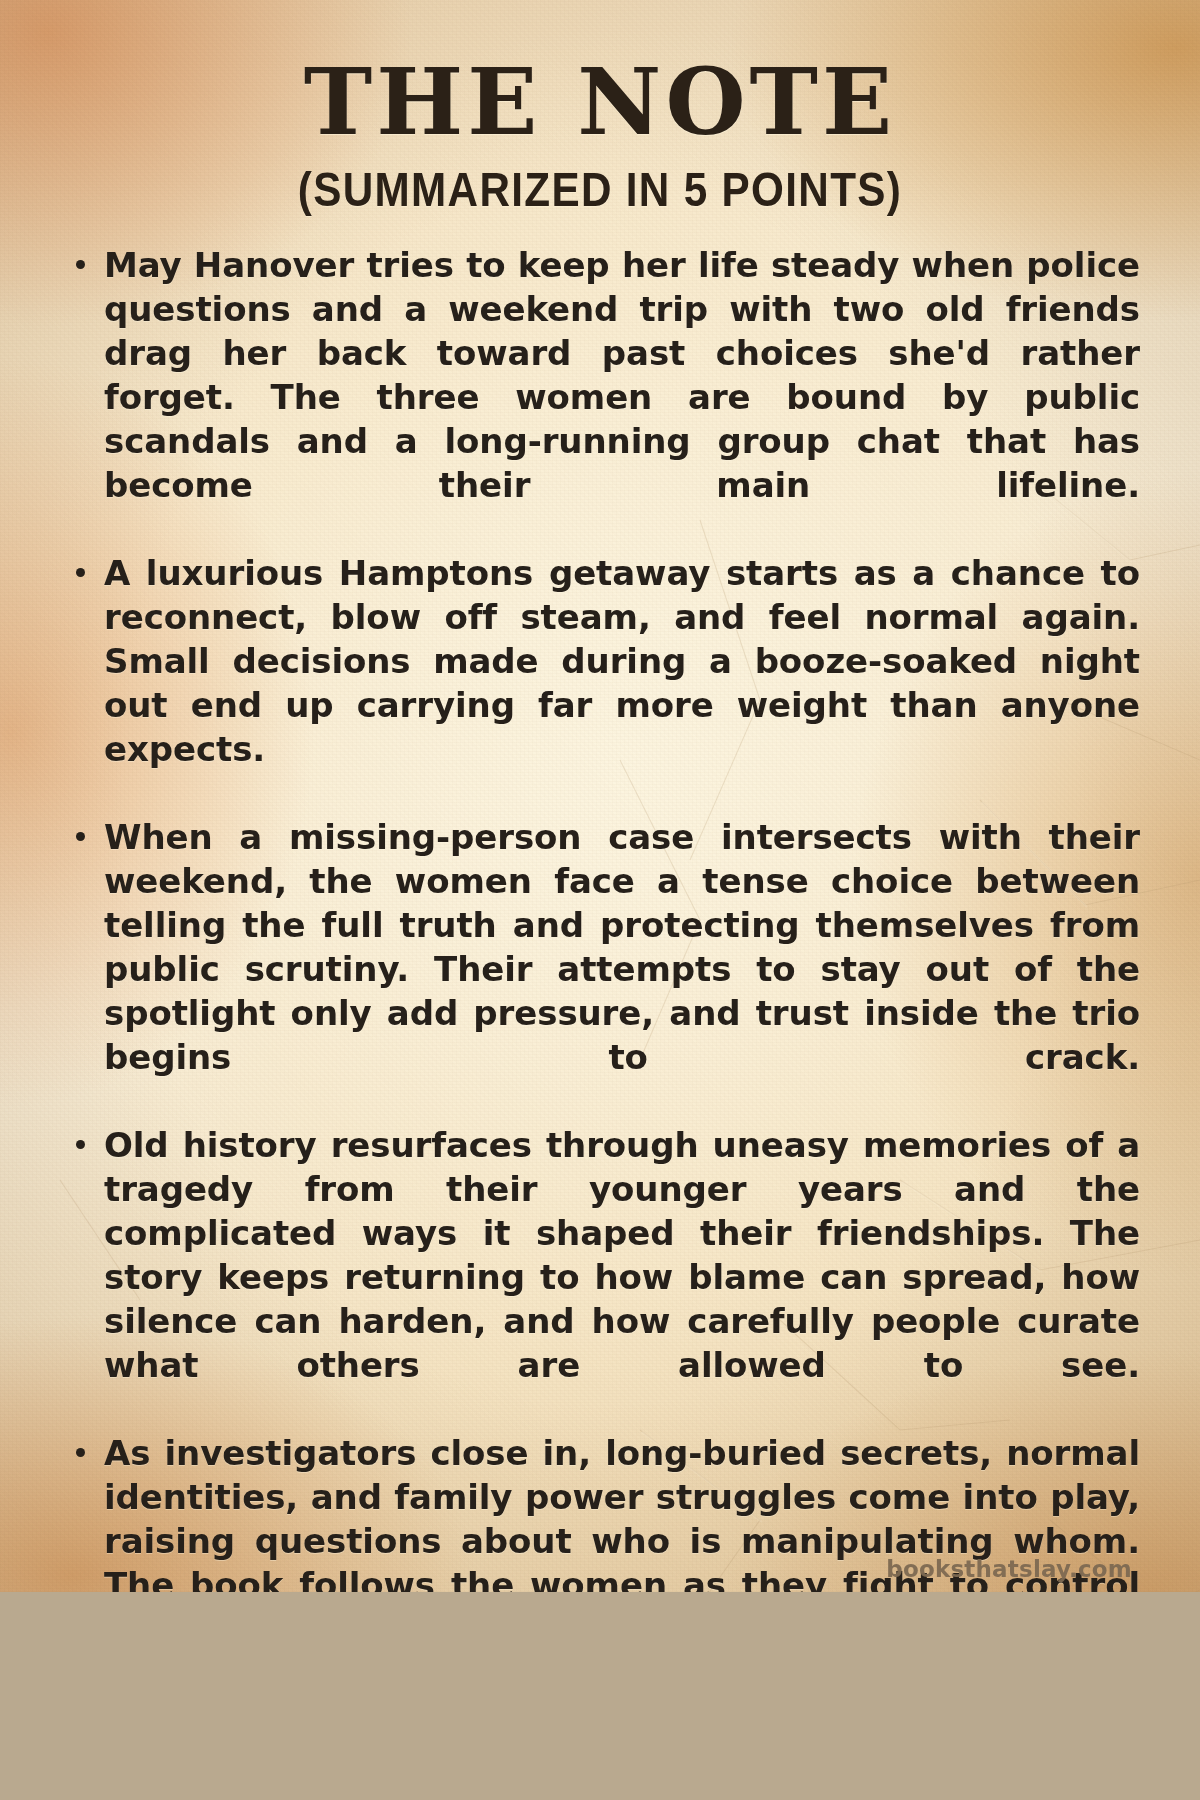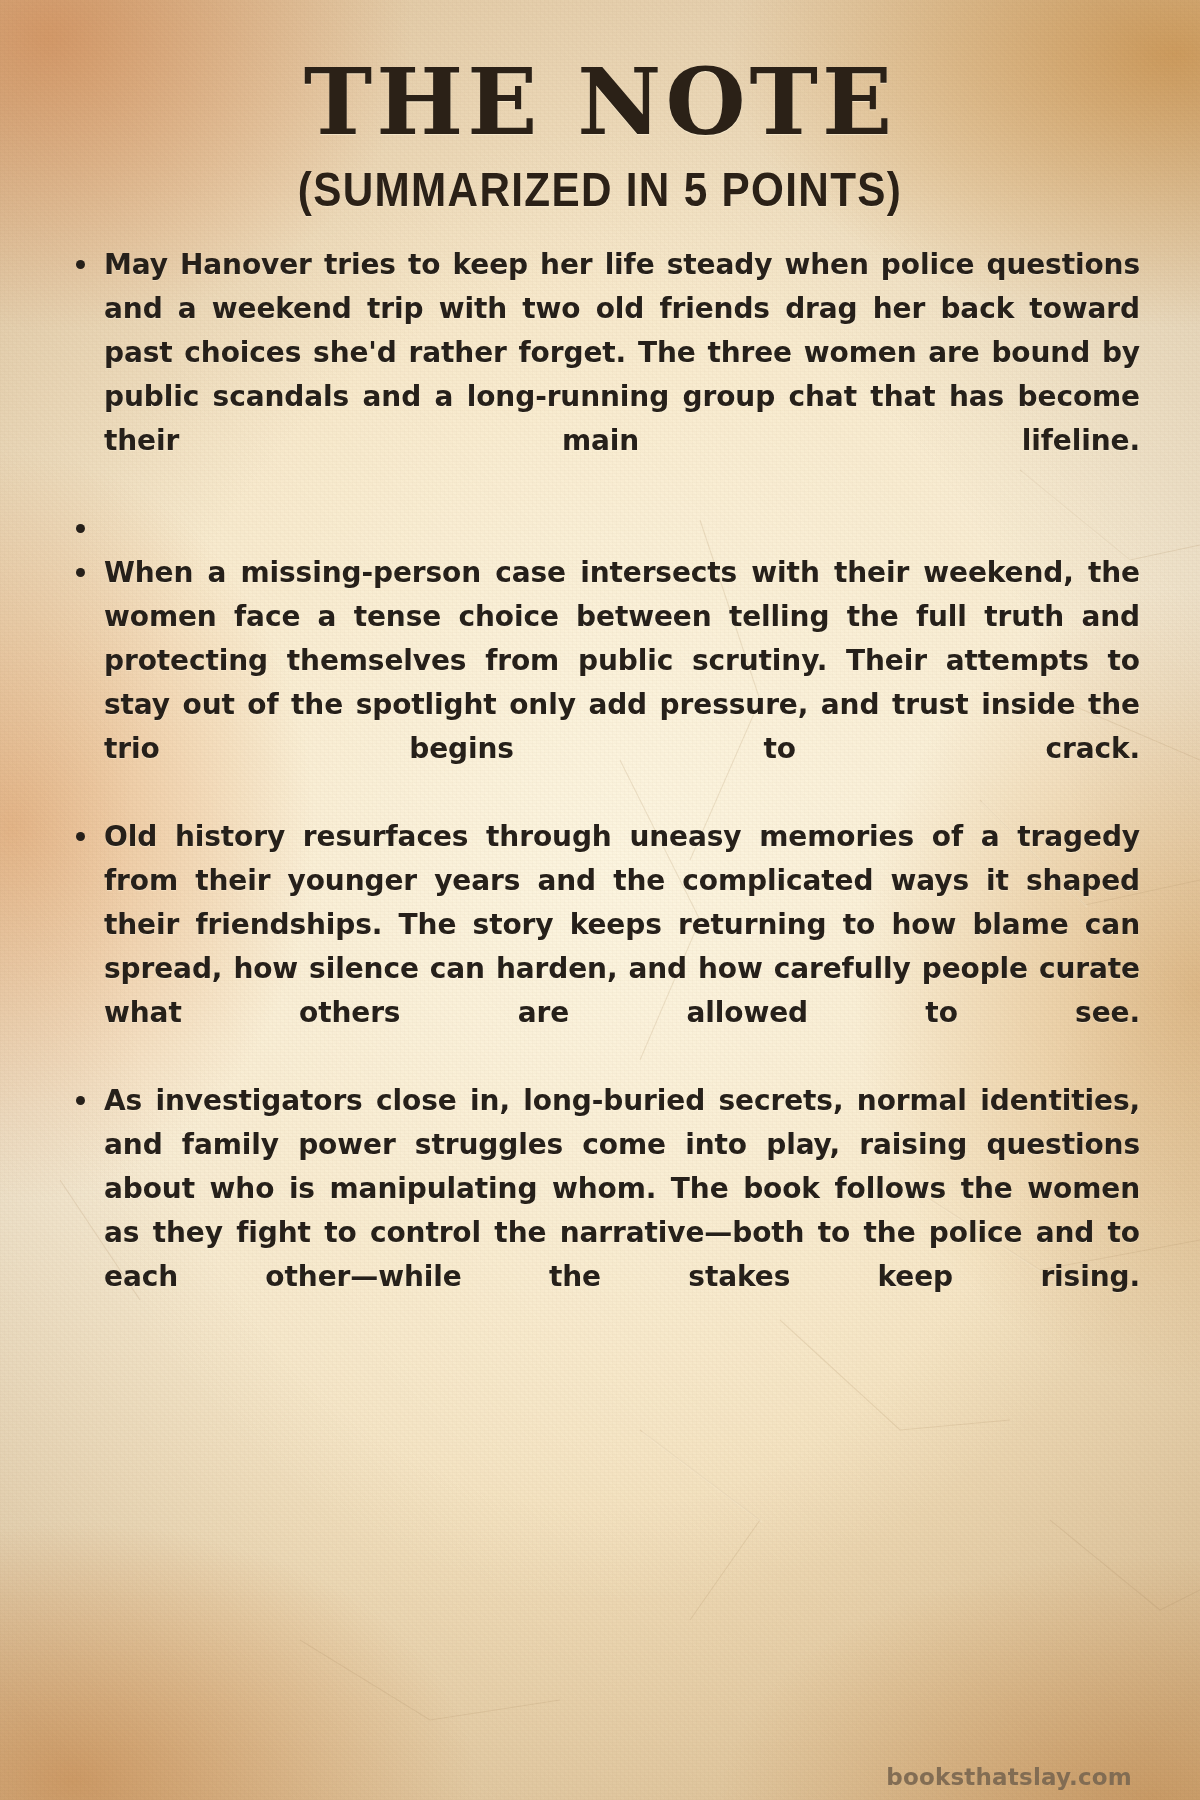--- a/index.html
+++ b/index.html
@@ -5,21 +5,21 @@
 <style>
   html, body {
     margin: 0;
     padding: 0;
     background: #b9a98f;
   }
 
   .poster {
     position: relative;
     width: 1200px;
-    height: 1800px;
+    height: 1592px;
     overflow: hidden;
     box-sizing: border-box;
     font-family: "Liberation Sans", sans-serif;
     
     background-color: #efdcba;
     background-image:
       
       radial-gradient(ellipse 520px 420px at 4% 2%, rgba(226,148,92,0.70) 0%, rgba(226,148,92,0.0) 70%),
       radial-gradient(ellipse 620px 380px at 98% 3%, rgba(214,150,70,0.72) 0%, rgba(214,150,70,0.0) 72%),
       radial-gradient(ellipse 420px 520px at 1% 46%, rgba(221,146,84,0.55) 0%, rgba(221,146,84,0.0) 72%),
@@ -94,21 +94,21 @@
     margin: 26px 0 0 0;
     padding: 0;
   }
 
   .point {
     position: relative;
     display: block;
     color: #26201a;
     font-family: "DejaVu Sans", "Liberation Sans", sans-serif;
     font-weight: bold;
-    font-size: 28px;
+    font-size: 34px;
     line-height: 44px;
     text-align: justify;
     text-justify: inter-word;
     padding-left: 44px;
     margin-bottom: 0px;
     letter-spacing: -0.1px;
     word-spacing: 0.5px;
     text-shadow: 0 1px 0 rgba(255,248,228,0.35);
   }
 
@@ -177,21 +177,21 @@
 
     <h1 class="title">THE NOTE</h1>
 
     <h2 class="subtitle">(SUMMARIZED IN 5 POINTS)</h2>
 
     <ul class="points">
       <li class="point">
         <span class="bullet"></span><span>May Hanover tries to keep her life steady when police questions and a weekend trip with two old friends drag her back toward past choices she'd rather forget. The three women are bound by public scandals and a long-running group chat that has become their main lifeline.</span>
       </li>
       <li class="point">
-        <span class="bullet"></span>
+        <span class="bullet"></span><span>A luxurious Hamptons getaway starts as a chance to reconnect, blow off steam, and feel normal again. Small decisions made during a booze-soaked night out end up carrying far more weight than anyone expects.</span>
       </li>
       <li class="point">
         <span class="bullet"></span><span>When a missing-person case intersects with their weekend, the women face a tense choice between telling the full truth and protecting themselves from public scrutiny. Their attempts to stay out of the spotlight only add pressure, and trust inside the trio begins to crack.</span>
       </li>
       <li class="point">
         <span class="bullet"></span><span>Old history resurfaces through uneasy memories of a tragedy from their younger years and the complicated ways it shaped their friendships. The story keeps returning to how blame can spread, how silence can harden, and how carefully people curate what others are allowed to see.</span>
       </li>
       <li class="point">
         <span class="bullet"></span><span>As investigators close in, long-buried secrets, normal identities, and family power struggles come into play, raising questions about who is manipulating whom. The book follows the women as they fight to control the narrative—both to the police and to each other—while the stakes keep rising.</span>
       </li>

